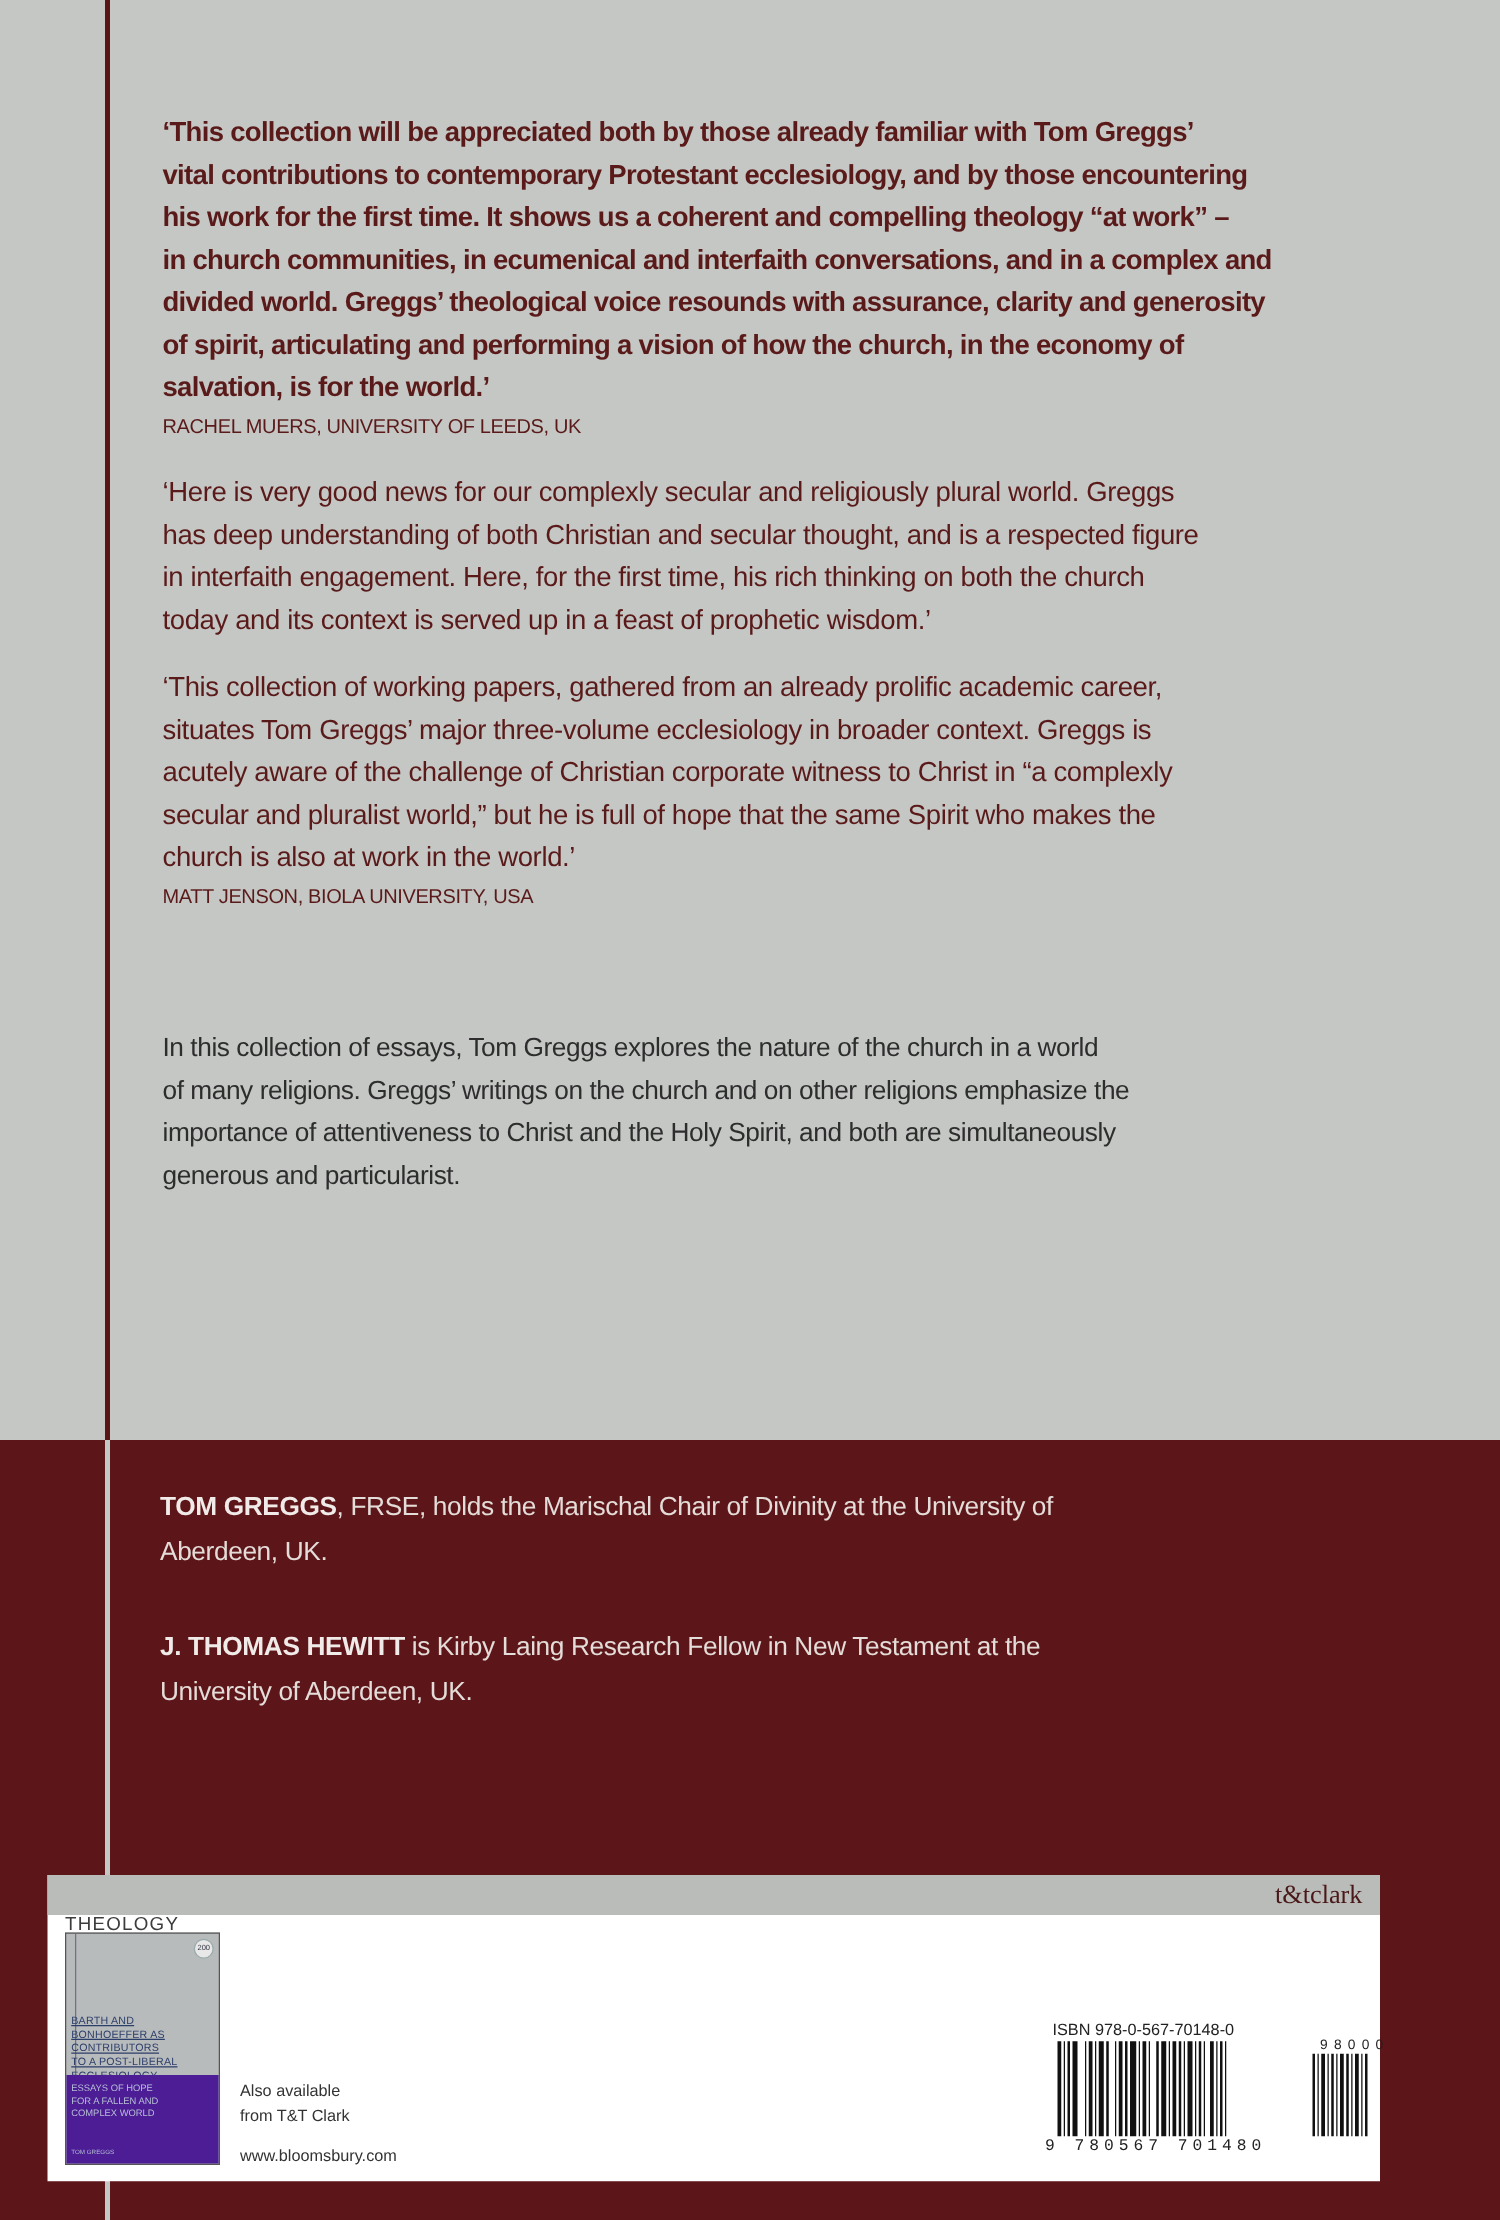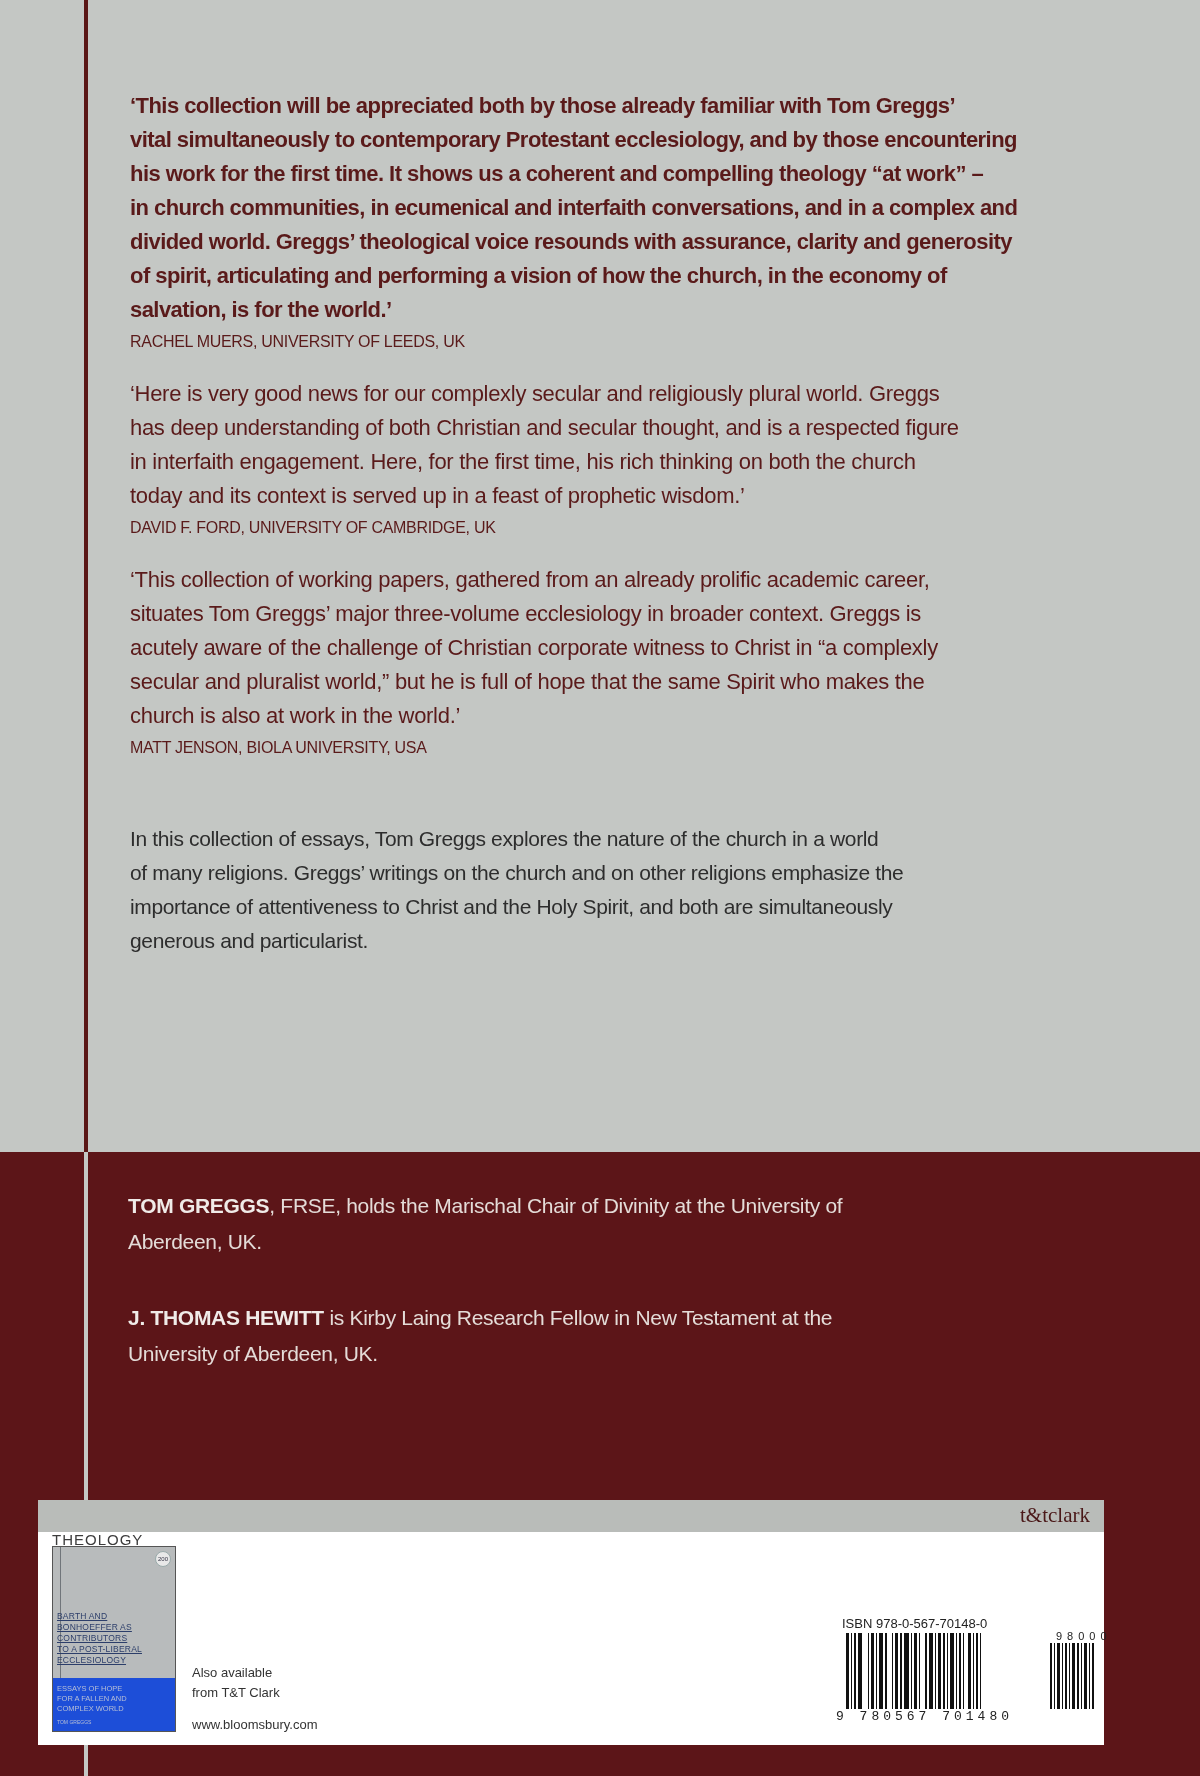--- a/index.html
+++ b/index.html
@@ -76,21 +76,21 @@
   }
   .mini-cover .cover-badge {
     position: absolute; right: 4px; top: 4px; width: 14px; height: 14px; border-radius: 50%;
     background: #e8e8e8; border: 1px solid #9aa; font-size: 6px; color:#334; text-align:center; line-height:14px;
   }
   .mini-cover .cover-title {
     position: absolute; left: 4px; top: 64px; width: 118px;
     font-size: 8.5px; line-height: 11px; color: #2c3e6a; letter-spacing: 0.2px; text-decoration: underline;
   }
   .mini-cover .cover-bottom {
-    position: absolute; left: 0; bottom: 0; width: 100%; height: 53px; background: #1d4ed8;
+    position: absolute; left: 0; bottom: 0; width: 100%; height: 71px; background: #4c1d95;
   }
   .mini-cover .cover-subtitle {
     position: absolute; left: 4px; top: 6px; width: 110px;
     font-size: 7.5px; line-height: 10px; color: #b7bfd6;
   }
   .mini-cover .cover-author {
     position: absolute; left: 4px; bottom: 6px; font-size: 5px; color: #b7bfd6;
   }
   .also-available {
     position: absolute; left: 154px; top: 163px; font-size: 13px; line-height: 20px; color: #333;
@@ -122,37 +122,36 @@
 
 <div class="top-panel"></div>
 <div class="vline-top"></div>
 <div class="bottom-panel"></div>
 <div class="vline-bottom"></div>
 
 <div class="quotes">
   <div class="quote q1">
     <p class="quote-text">
       <span>‘This collection will be appreciated both by those already familiar with Tom Greggs’</span><br>
-      <span>vital simultaneously to contemporary Protestant ecclesiology, and by those encountering</span><br>
+      <span>vital contributions to contemporary Protestant ecclesiology, and by those encountering</span><br>
       <span>his work for the first time. It shows us a coherent and compelling theology “at work” –</span><br>
       <span>in church communities, in ecumenical and interfaith conversations, and in a complex and</span><br>
       <span>divided world. Greggs’ theological voice resounds with assurance, clarity and generosity</span><br>
       <span>of spirit, articulating and performing a vision of how the church, in the economy of</span><br>
       <span>salvation, is for the world.’</span>
     </p>
     <p class="quote-attrib">RACHEL MUERS, UNIVERSITY OF LEEDS, UK</p>
   </div>
   <div class="quote q2">
     <p class="quote-text">
       <span>‘Here is very good news for our complexly secular and religiously plural world. Greggs</span><br>
       <span>has deep understanding of both Christian and secular thought, and is a respected figure</span><br>
       <span>in interfaith engagement. Here, for the first time, his rich thinking on both the church</span><br>
       <span>today and its context is served up in a feast of prophetic wisdom.’</span>
     </p>
-    <p class="quote-attrib">DAVID F. FORD, UNIVERSITY OF CAMBRIDGE, UK</p>
   </div>
   <div class="quote q3">
     <p class="quote-text">
       <span>‘This collection of working papers, gathered from an already prolific academic career,</span><br>
       <span>situates Tom Greggs’ major three-volume ecclesiology in broader context. Greggs is</span><br>
       <span>acutely aware of the challenge of Christian corporate witness to Christ in “a complexly</span><br>
       <span>secular and pluralist world,” but he is full of hope that the same Spirit who makes the</span><br>
       <span>church is also at work in the world.’</span>
     </p>
     <p class="quote-attrib">MATT JENSON, BIOLA UNIVERSITY, USA</p>

